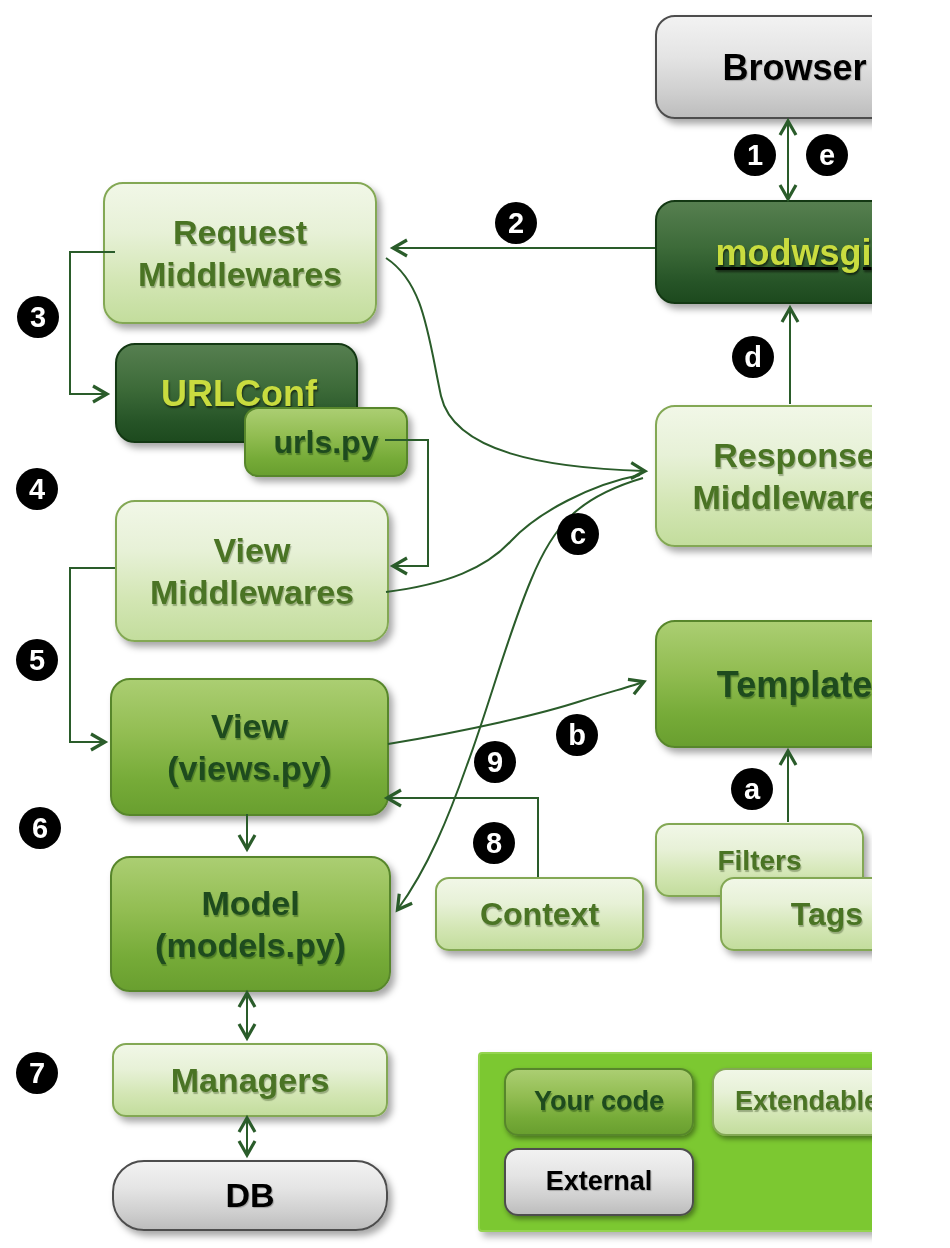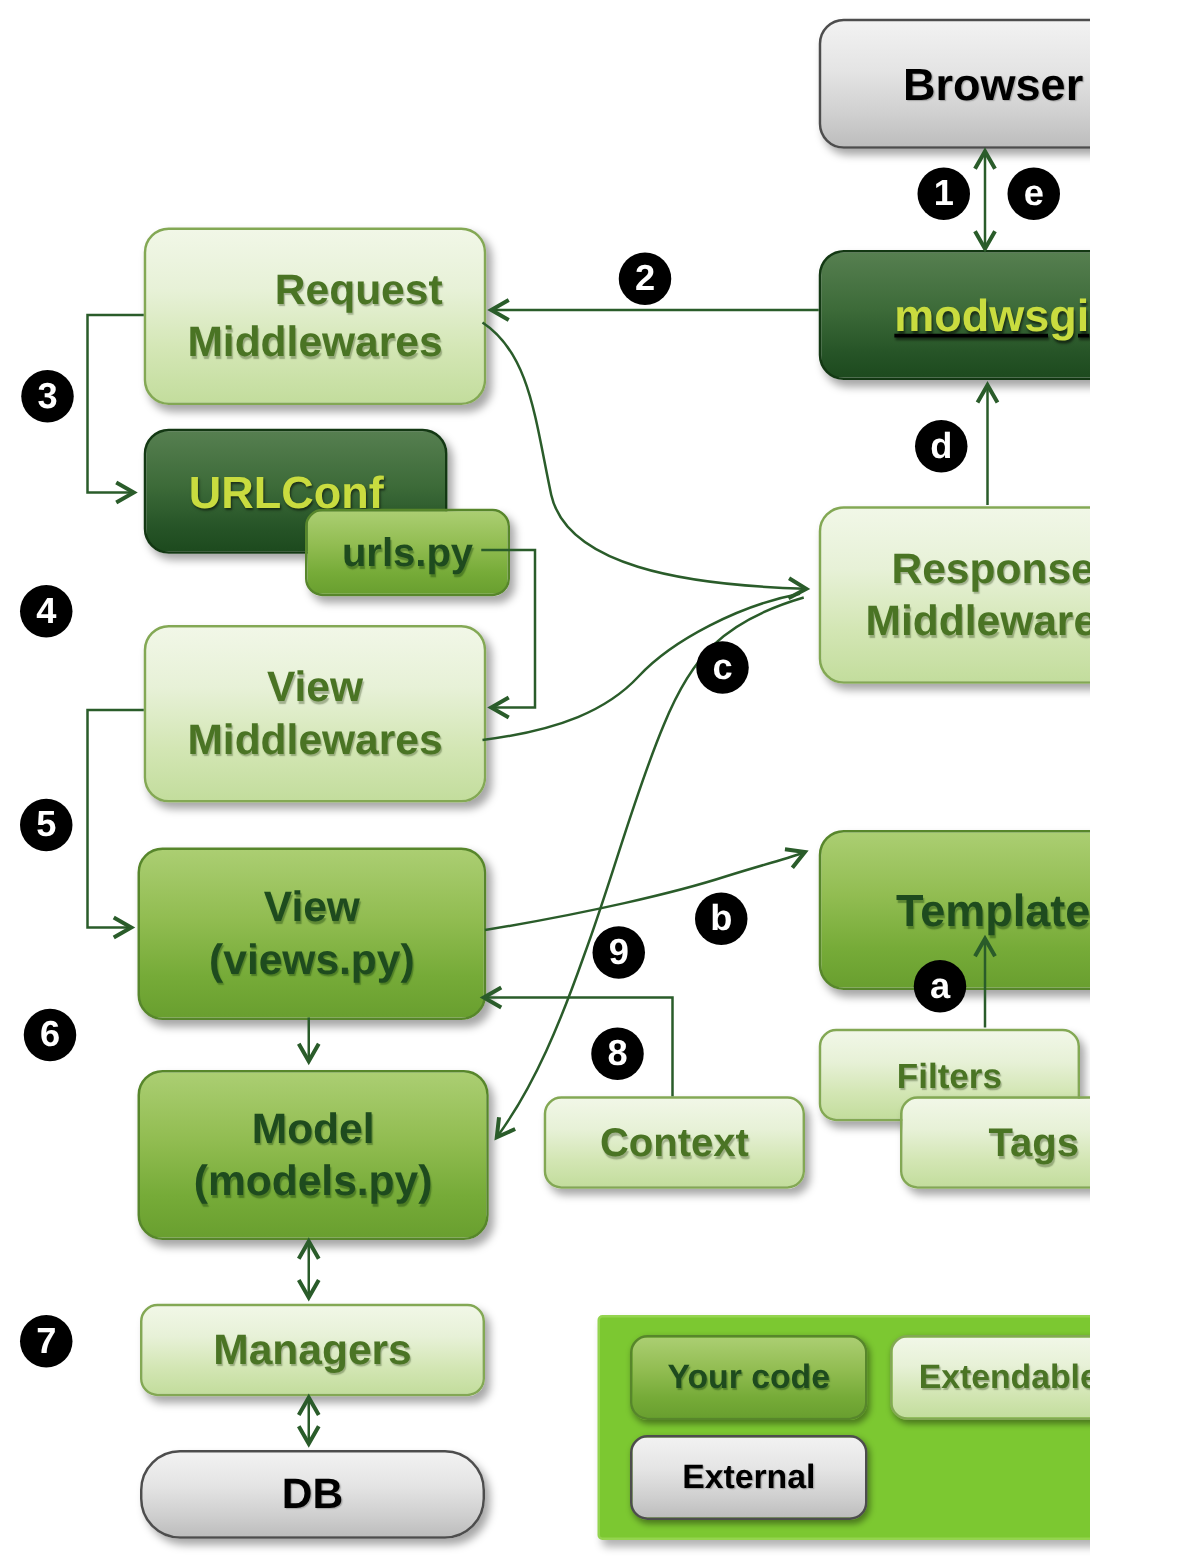--- a/index.html
+++ b/index.html
@@ -56,26 +56,26 @@
 <div class="canvas">
 
   <div class="node gray" style="left:655px;top:15px;width:275px;height:100px;">
     <span class="label" style="font-size:36px;">Browser</span>
   </div>
 
   <div class="node dark" style="left:655px;top:200px;width:273px;height:100px;text-decoration:underline;">
     <span class="label" style="font-size:36px;">modwsgi</span>
   </div>
 
-  <div class="node light" style="left:115px;top:182px;width:270px;height:138px;text-align:right;">
+  <div class="node light" style="left:103px;top:182px;width:270px;height:138px;">
     <span class="label" style="font-size:34px;">Request
 Middlewares</span>
   </div>
 
-  <div class="node dark" style="left:115px;top:343px;width:243px;height:100px;justify-content:flex-start;padding-left:34px;box-sizing:border-box;z-index:9;">
+  <div class="node dark" style="left:115px;top:343px;width:243px;height:100px;justify-content:flex-start;padding-left:44px;box-sizing:border-box;z-index:9;">
     <span class="label" style="font-size:36px;">URLConf</span>
   </div>
 
   <div class="node medium small" style="left:225px;top:407px;width:160px;height:66px;z-index:12;margin-left:19px;">
     <span class="label" style="font-size:32px;">urls.py</span>
   </div>
 
   <div class="node light" style="left:115px;top:500px;width:270px;height:138px;">
     <span class="label" style="font-size:34px;">View
 Middlewares</span>
@@ -97,21 +97,21 @@
 
   <div class="node gray small" style="left:112px;top:1160px;width:272px;height:67px;border-radius:32px;">
     <span class="label" style="font-size:34px;">DB</span>
   </div>
 
   <div class="node light" style="left:655px;top:405px;width:275px;height:138px;">
     <span class="label" style="font-size:34px;">Response
 Middlewares</span>
   </div>
 
-  <div class="node medium" style="left:655px;top:620px;width:275px;height:124px;margin-top:44px;">
+  <div class="node medium" style="left:655px;top:620px;width:275px;height:124px;">
     <span class="label" style="font-size:36px;">Template</span>
   </div>
 
   <div class="node light small" style="left:655px;top:823px;width:205px;height:70px;z-index:9;">
     <span class="label" style="font-size:28px;">Filters</span>
   </div>
 
   <div class="node light small" style="left:720px;top:877px;width:210px;height:70px;z-index:12;">
     <span class="label" style="font-size:32px;">Tags</span>
   </div>

